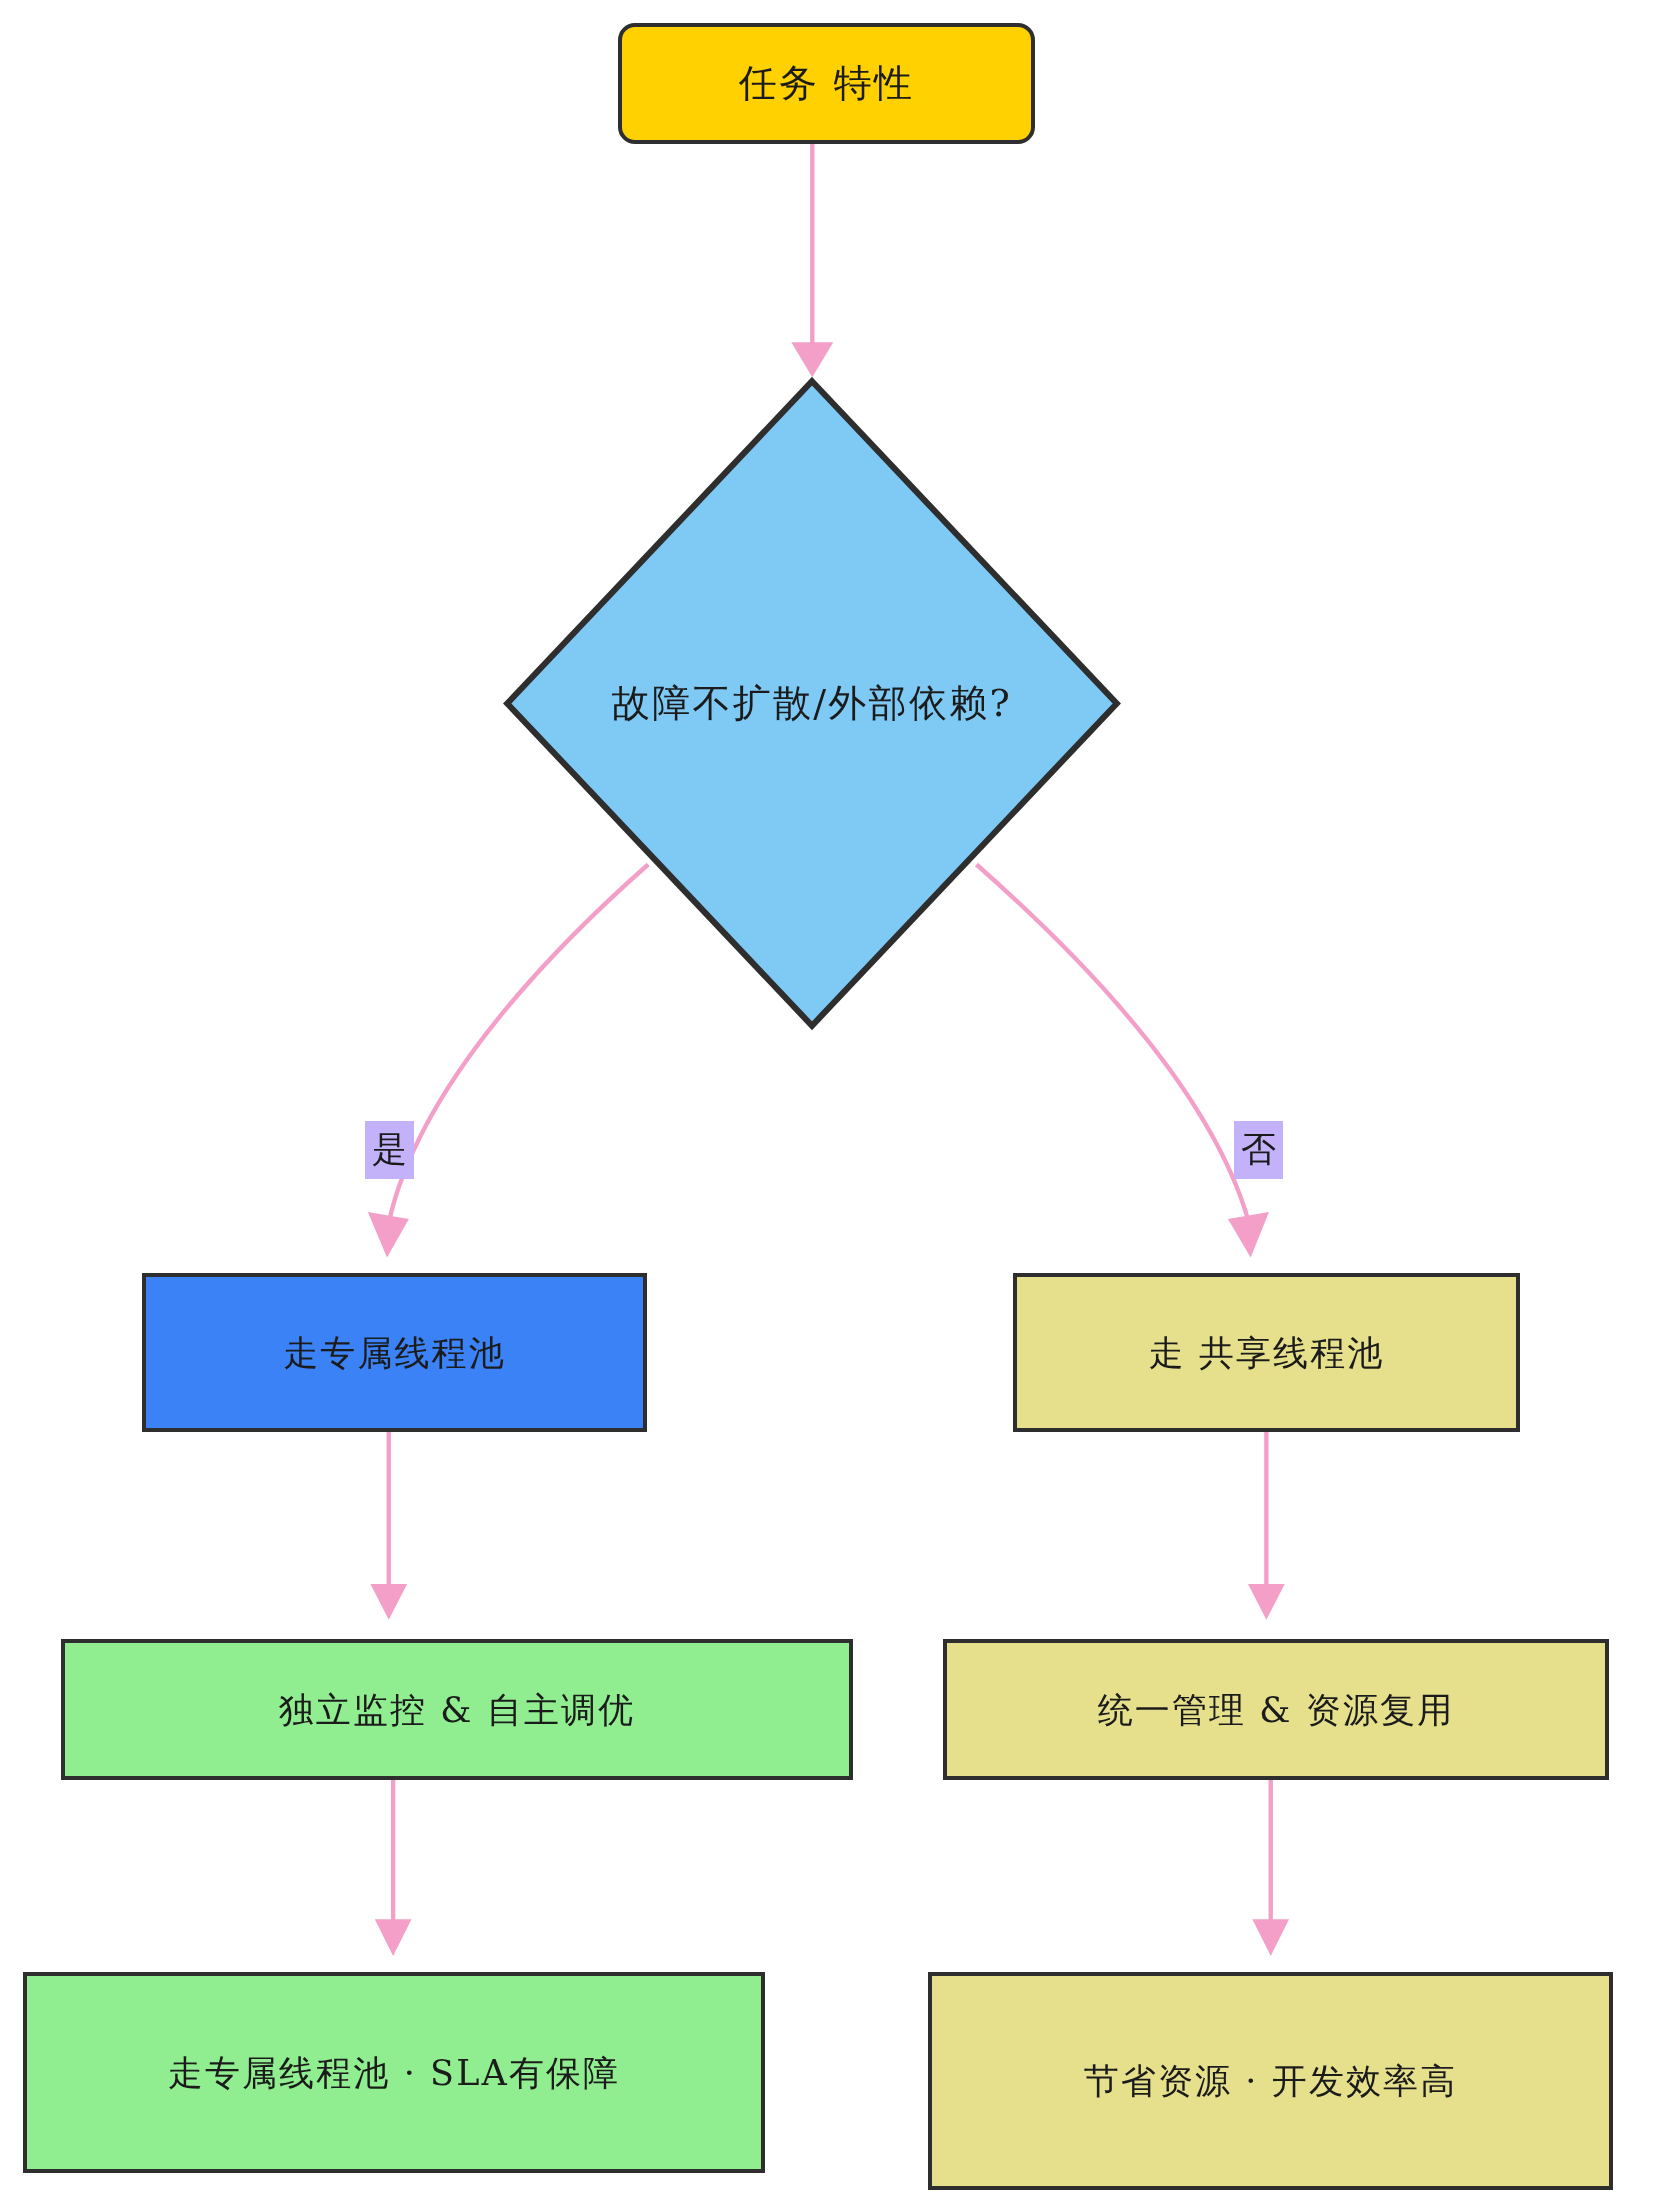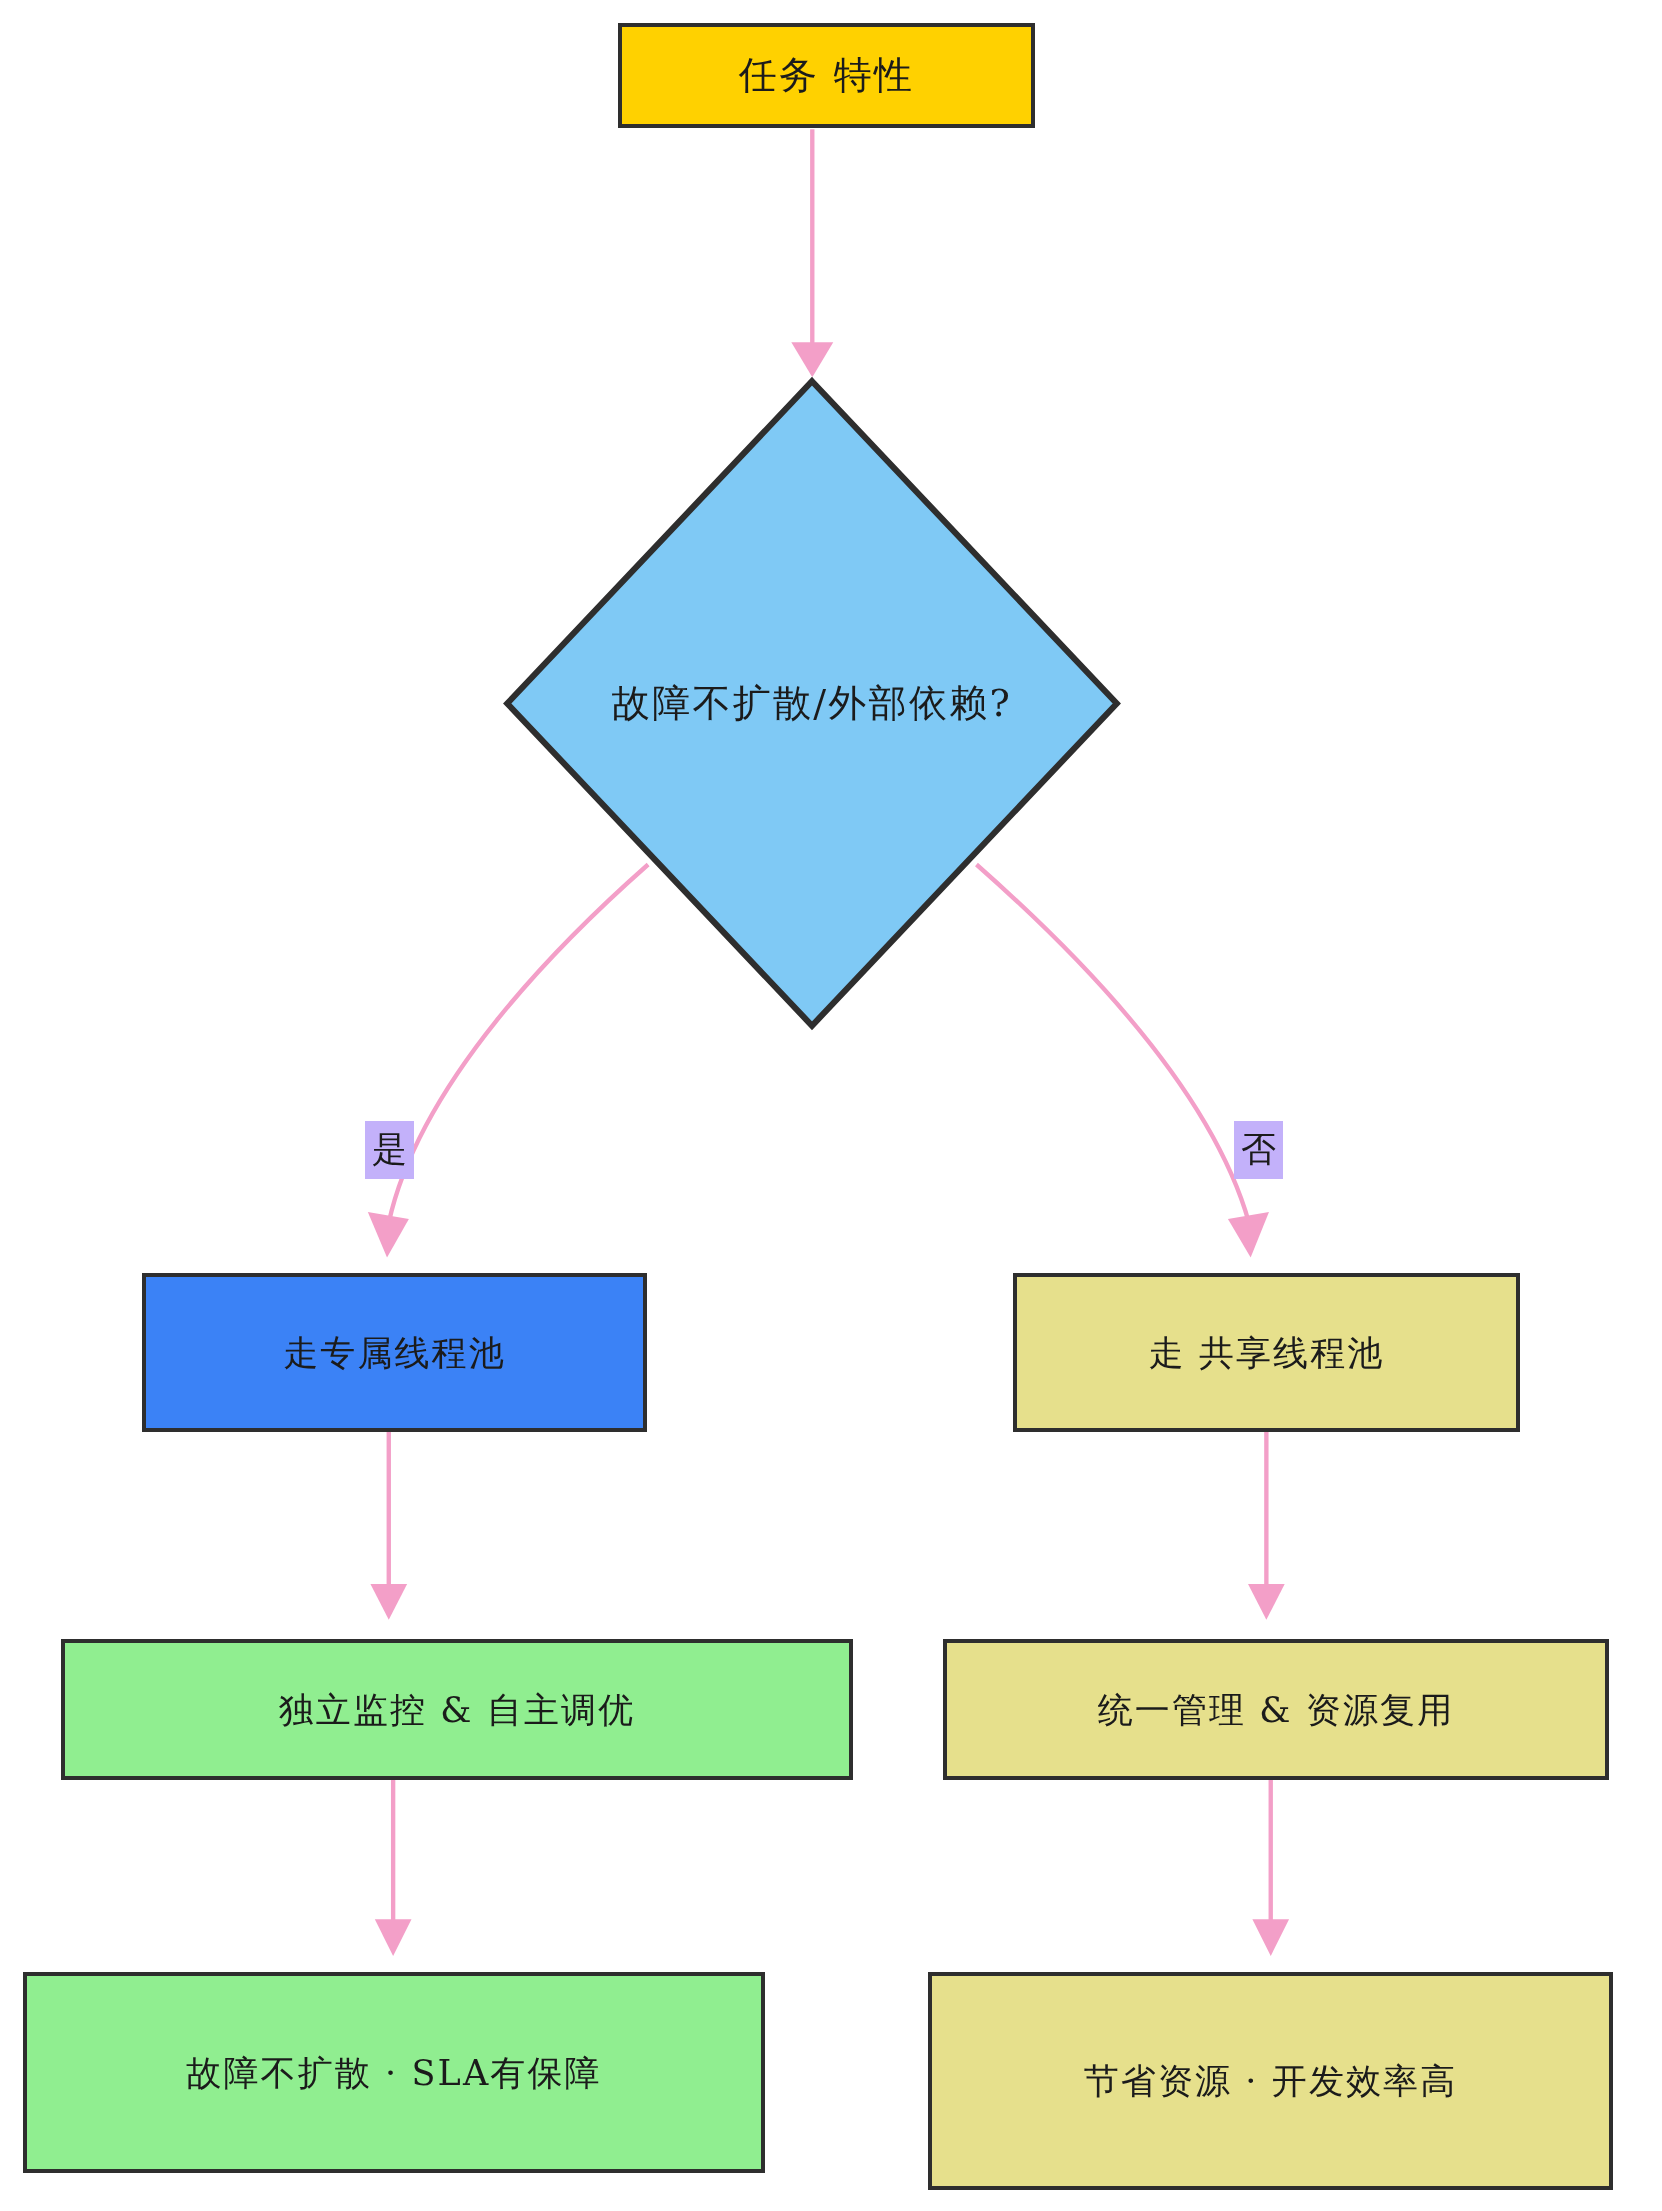--- a/index.html
+++ b/index.html
@@ -41,22 +41,23 @@
     color: #1b1b1b;
     letter-spacing: 0.06em;
     line-height: 1.2;
     white-space: nowrap;
   }
   
   #node-start {
     left: 618px;
     top: 23px;
     width: 417px;
-    height: 105px;
+    height: 121px;
     background: #FFD100;
+    border-radius: 17px;
   }
   #node-start .node-label { font-size: 38px; }
 
   
   #node-decision {
     position: absolute;
     left: 502px;
     top: 376px;
     width: 620px;
     height: 655px;
@@ -193,21 +194,21 @@
 
   <div class="node" id="node-yes-1">
     <span class="node-label">走专属线程池</span>
   </div>
 
   <div class="node" id="node-yes-2">
     <span class="node-label">独立监控 &amp; 自主调优</span>
   </div>
 
   <div class="node" id="node-yes-3">
-    <span class="node-label">故障不扩散 · SLA有保障</span>
+    <span class="node-label">走专属线程池 · SLA有保障</span>
   </div>
 
   <div class="node" id="node-no-1">
     <span class="node-label">走 共享线程池</span>
   </div>
 
   <div class="node" id="node-no-2">
     <span class="node-label">统一管理 &amp; 资源复用</span>
   </div>
 

